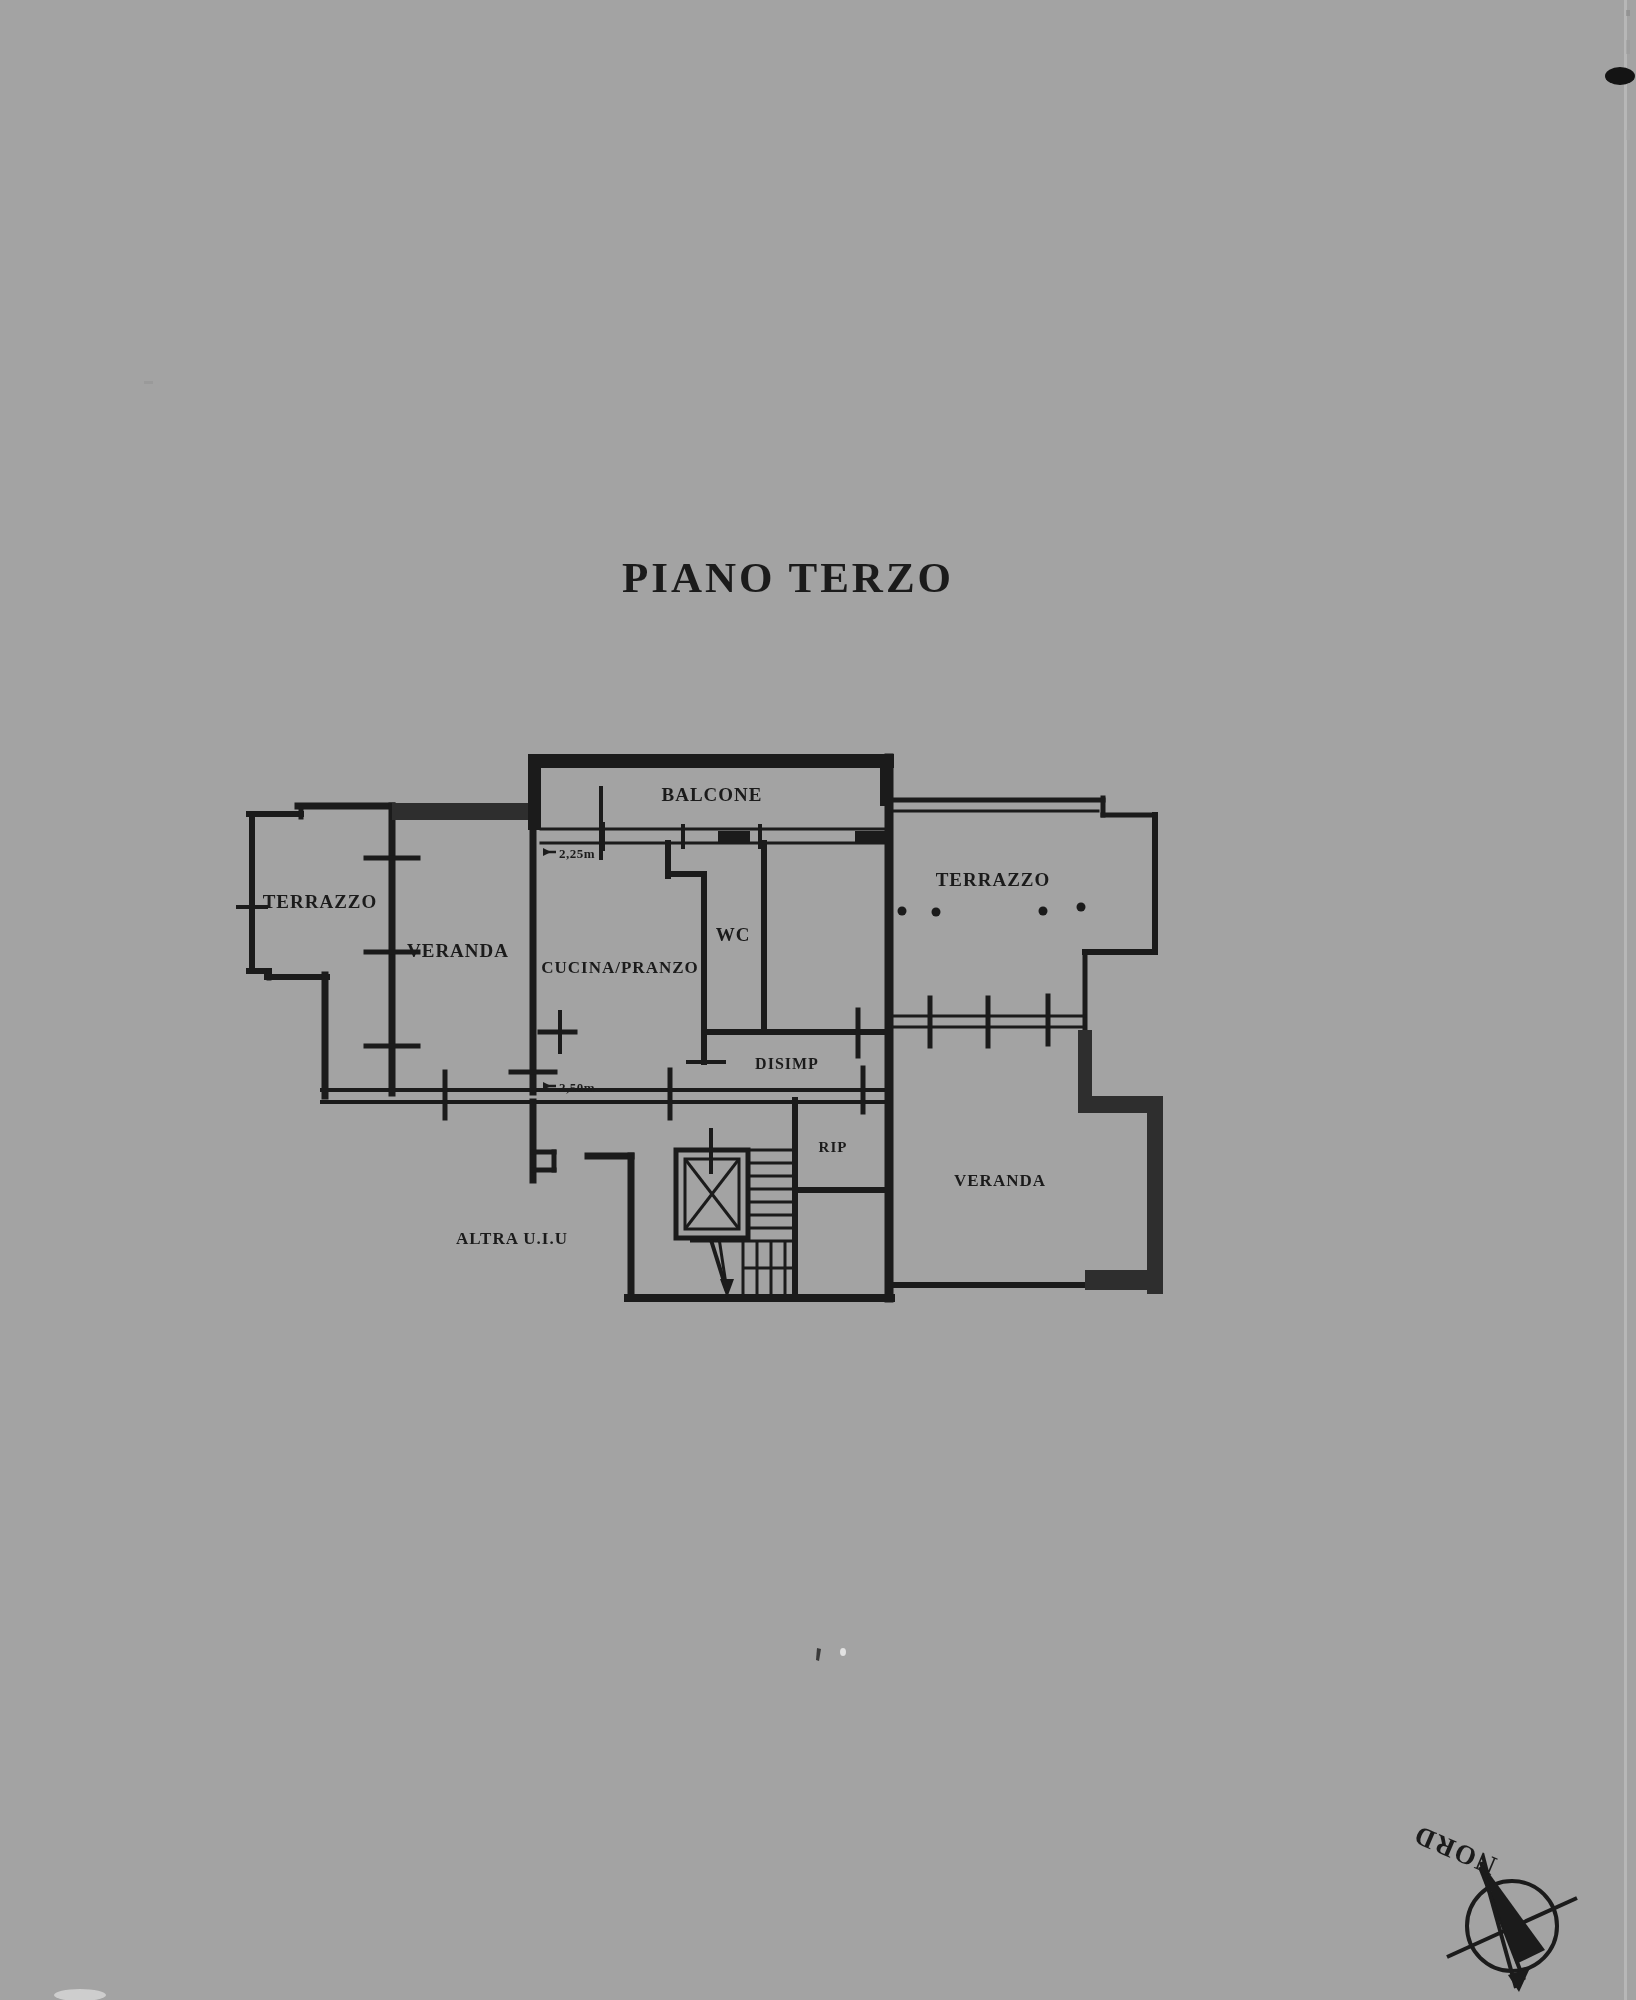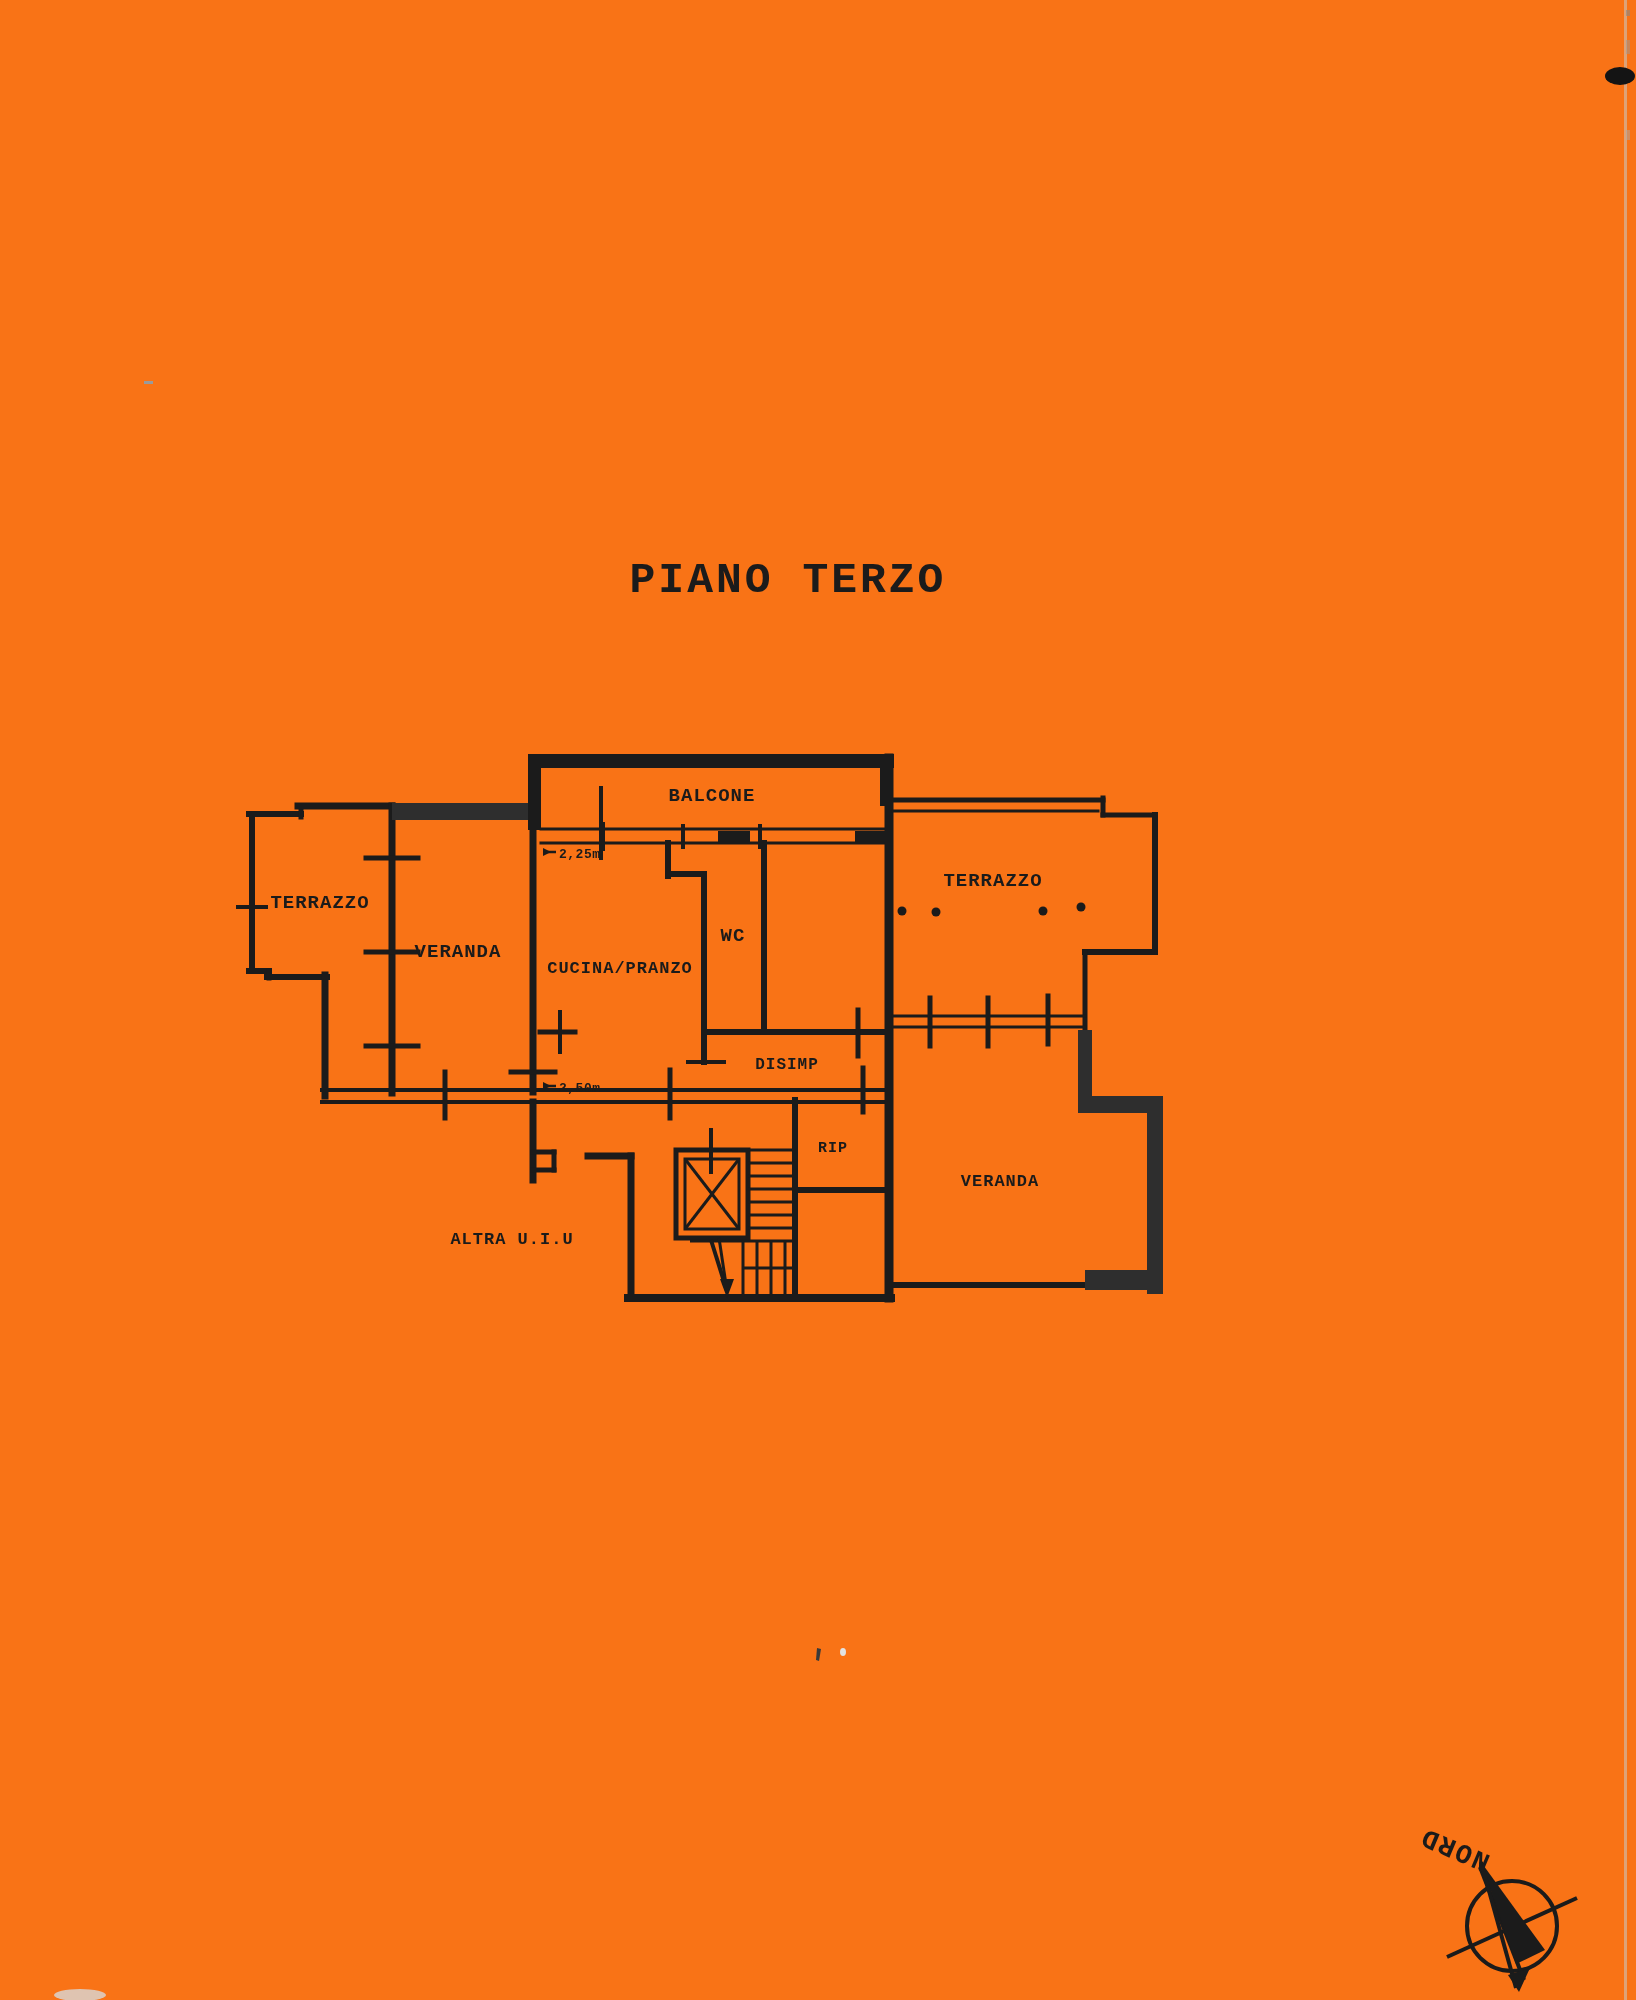--- a/index.html
+++ b/index.html
@@ -1,22 +1,22 @@
 <!DOCTYPE html>
 <html><head>
 <meta charset="utf-8">
 <style>
   html,body{margin:0;padding:0;background:#e8e8e8;}
   .page{
     position:relative;
     width:1636px;height:2000px;
     margin:0 auto;
-    background:#f97316;
+    background:#a3a3a3;
     overflow:hidden;
-    font-family:Liberation Mono, monospace;
+    font-family:Liberation Serif, serif;
   }
   svg{position:absolute;left:0;top:0;}
   text{fill:#1b1b1b;}
   .title-text{font-size:43px;font-weight:600;letter-spacing:3px;}
   .room-label{font-size:19px;font-weight:700;letter-spacing:1px;}
   .room-label.sm{font-size:16px;}
   .room-label.xs{font-size:15px;}
   .room-label.md{font-size:17px;}
   .annot{font-size:13px;font-weight:700;letter-spacing:0.5px;}
   .nord{font-size:27px;font-weight:700;letter-spacing:2px;}

